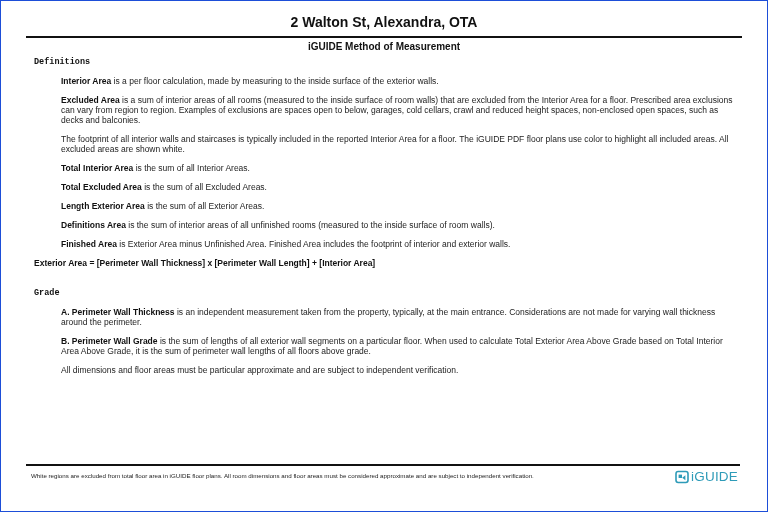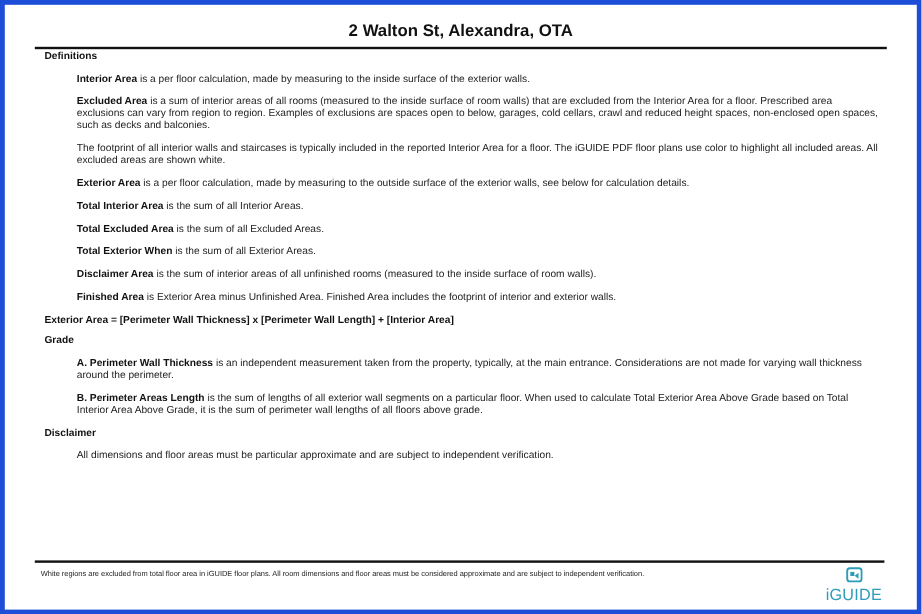--- a/index.html
+++ b/index.html
@@ -5,21 +5,21 @@
   * { margin: 0; padding: 0; box-sizing: border-box; }
   html, body { background: #e8e8e8; }
   body { font-family: "Liberation Sans", "DejaVu Sans", sans-serif; }
 
   .page {
     position: relative;
     width: 768px;
     height: 512px;
     margin: 0 auto;
     background: #ffffff;
-    border: 4px solid #1d4ed8;
+    border: 1px solid #1d4ed8;
     overflow: hidden;
     color: #1c1c1c;
   }
 
   .doc-title {
     padding-top: 13px;
     text-align: center;
     font-size: 14px;
     line-height: 16px;
     font-weight: bold;
@@ -45,25 +45,26 @@
     margin: 0 31px 0 60px;
     font-size: 8.5px;
     line-height: 10px;
   }
 
   .heading {
     margin-left: -27px;
     margin-bottom: 9px;
     font-weight: bold;
     color: #111;
+    font-family: Liberation Mono, monospace;
   }
 
   .formula {
     margin-left: -27px;
-    margin-bottom: 7px;
+    margin-bottom: 20px;
     font-weight: bold;
     color: #111;
   }
 
   .para { margin-bottom: 9px; }
   .para b { color: #111; }
 
   .footer-rule {
     position: absolute;
     left: 25px;
@@ -83,72 +84,70 @@
   }
 
   .logo {
     position: absolute;
     right: 29px;
     top: 468px;
     display: flex;
     align-items: center;
     gap: 2px;
     color: #2E9BB8;
-    flex-direction: column;
   }
 
   .logo .logo-word {
     font-size: 13.5px;
     line-height: 15px;
     letter-spacing: 0.2px;
   }
 
   .logo svg { display: block; }
 </style>
 </head>
 <body>
 
 <div class="page">
 
   <div class="doc-title">2 Walton St, Alexandra, OTA</div>
   <div class="title-rule"></div>
+  <div class="doc-subtitle">iGUIDE Method of Measurement</div>
 
   <div class="content">
 
     <div class="heading">Definitions</div>
 
     <p class="para"><b>Interior Area</b><span> is a per floor calculation, made by measuring to the inside surface of the exterior walls.</span></p>
 
     <p class="para"><b>Excluded Area</b><span> is a sum of interior areas of all rooms (measured to the inside surface of room walls) that are excluded from the Interior Area for a floor. Prescribed area exclusions can vary from region to region. Examples of exclusions are spaces open to below, garages, cold cellars, crawl and reduced height spaces, non-enclosed open spaces, such as decks and balconies.</span></p>
 
     <p class="para"><b></b><span>The footprint of all interior walls and staircases is typically included in the reported Interior Area for a floor. The iGUIDE PDF floor plans use color to highlight all included areas. All excluded areas are shown white.</span></p>
 
-    <p class="para"><b>Exterior Area</b><span> is a per floor calculation, made by measuring to the outside surface of the exterior walls, see below for calculation details.</span></p>
 
 
     <p class="para"><b>Total Interior Area</b><span> is the sum of all Interior Areas.</span></p>
 
     <p class="para"><b>Total Excluded Area</b><span> is the sum of all Excluded Areas.</span></p>
 
-    <p class="para"><b>Total Exterior When</b><span> is the sum of all Exterior Areas.</span></p>
+    <p class="para"><b>Length Exterior Area</b><span> is the sum of all Exterior Areas.</span></p>
 
-    <p class="para"><b>Disclaimer Area</b><span> is the sum of interior areas of all unfinished rooms (measured to the inside surface of room walls).</span></p>
+    <p class="para"><b>Definitions Area</b><span> is the sum of interior areas of all unfinished rooms (measured to the inside surface of room walls).</span></p>
 
     <p class="para"><b>Finished Area</b><span> is Exterior Area minus Unfinished Area. Finished Area includes the footprint of interior and exterior walls.</span></p>
 
 
     <div class="formula">Exterior Area = [Perimeter Wall Thickness] x [Perimeter Wall Length] + [Interior Area]</div>
 
     <div class="heading">Grade</div>
 
     <p class="para"><b>A. Perimeter Wall Thickness</b><span> is an independent measurement taken from the property, typically, at the main entrance. Considerations are not made for varying wall thickness around the perimeter.</span></p>
 
-    <p class="para"><b>B. Perimeter Areas Length</b><span> is the sum of lengths of all exterior wall segments on a particular floor. When used to calculate Total Exterior Area Above Grade based on Total Interior Area Above Grade, it is the sum of perimeter wall lengths of all floors above grade.</span></p>
+    <p class="para"><b>B. Perimeter Wall Grade</b><span> is the sum of lengths of all exterior wall segments on a particular floor. When used to calculate Total Exterior Area Above Grade based on Total Interior Area Above Grade, it is the sum of perimeter wall lengths of all floors above grade.</span></p>
 
-    <div class="heading">Disclaimer</div>
 
     <p class="para">All dimensions and floor areas must be particular approximate and are subject to independent verification.</p>
 
   </div>
 
   <div class="footer-rule"></div>
 
   <div class="footer-text">White regions are excluded from total floor area in iGUIDE floor plans. All room dimensions and floor areas must be considered approximate and are subject to independent verification.</div>
 
   <div class="logo">

